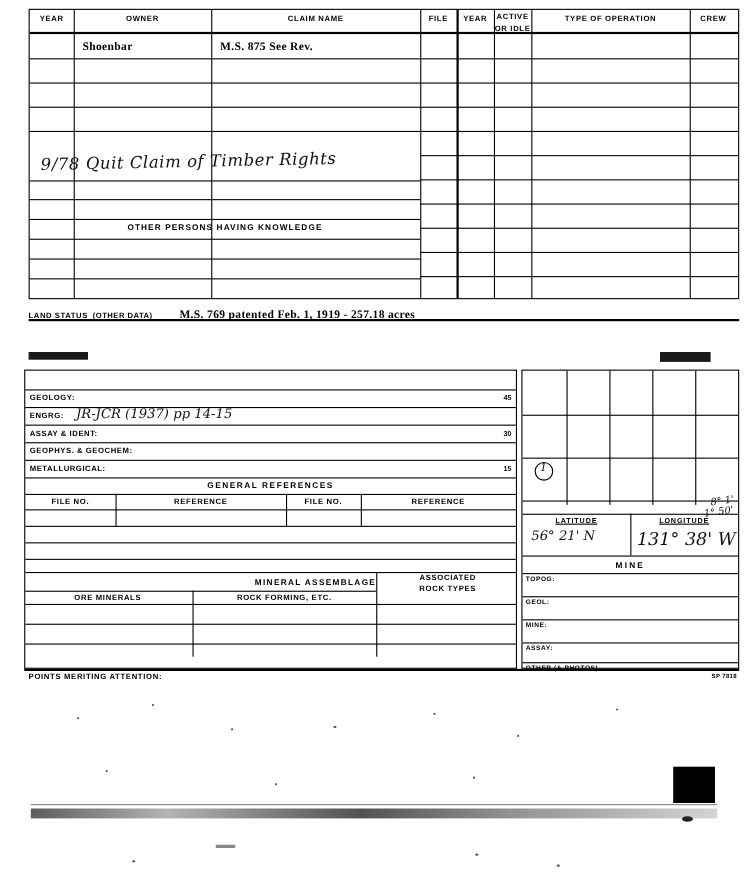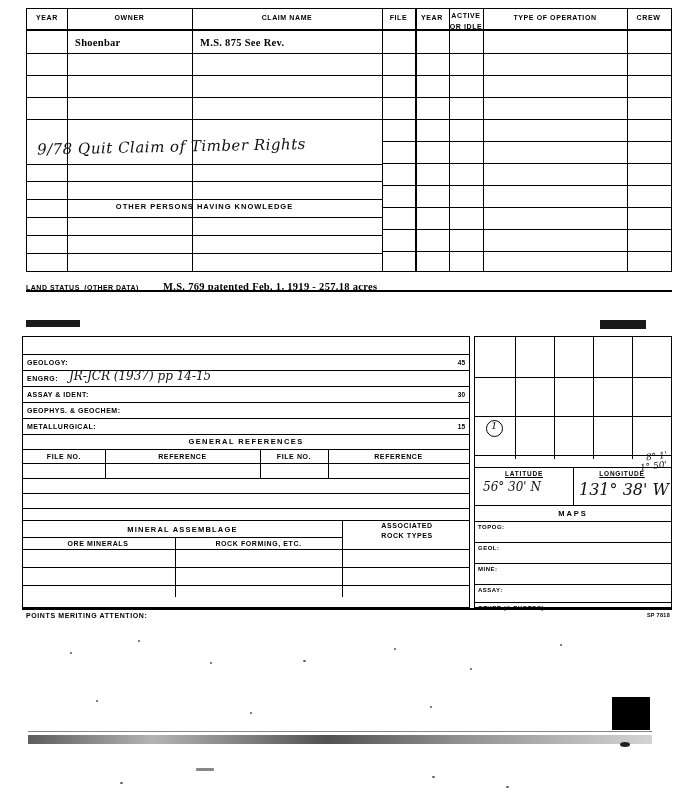--- a/index.html
+++ b/index.html
@@ -125,21 +125,21 @@
     position: absolute; right: 4px;
     font-size: 6.5px; font-weight: bold;
   }
 
   #genref-title {
     position: absolute; left: 0; right: 0;
     font-size: 7.5px; letter-spacing: 1.4px; font-weight: bold; text-align: center;
   }
   .gr-hdr { position: absolute; font-size: 7px; font-weight: bold; letter-spacing: .6px; text-align: center; }
 
-  #mineral-panel-title { position: absolute; font-size: 7.5px; font-weight: bold; letter-spacing: 1.2px; text-align: center; }
+  #mineral-panel-title { position: absolute; font-size: 7.5px; font-weight: bold; letter-spacing: 1.2px; text-align: right; }
 
   
   #maps-panel {
     position: absolute; left: 452px; top: 16px; width: 198px; height: 272px;
     border: 1.5px solid #000;
     box-sizing: border-box;
   }
   .mp-row { position: absolute; left: 0; width: 196px; height: 1px; background: #000; }
   .mp-v { position: absolute; width: 1px; background: #000; }
   .mp-lbl { position: absolute; left: 3px; font-size: 6px; font-weight: bold; letter-spacing: .5px; }
@@ -306,25 +306,25 @@
         <span class="hand" style="position:absolute; left:4px; top:-1px; font-size:10px;">1</span>
       </div>
 
       <div class="hand" style="position:absolute; right:4px; top:114px; font-size:9px; transform:rotate(-8deg);">8° 1'</div>
       <div class="hand" style="position:absolute; right:4px; top:124px; font-size:9px; transform:rotate(-8deg);">1° 50'</div>
 
       <div class="mp-row" style="top:130px;"></div>
       <div class="mp-v" style="left:98px; top:130px; height:38px;"></div>
       <div class="coord-lbl" style="left:0; width:98px; top:133px; text-decoration:underline;">LATITUDE</div>
       <div class="coord-lbl" style="left:98px; width:98px; top:133px; text-decoration:underline;">LONGITUDE</div>
-      <div class="hand" style="position:absolute; left:8px; top:143px; font-size:12px;">56° 30' N</div>
+      <div class="hand" style="position:absolute; left:8px; top:143px; font-size:12px;">56° 21' N</div>
       <div class="hand" style="position:absolute; left:104px; top:143px; font-size:16px;">131° 38' W</div>
 
       <div class="mp-row" style="top:168px;"></div>
-      <div id="maps-word" style="top:172px;">MAPS</div>
+      <div id="maps-word" style="top:172px;">MINE</div>
       <div class="mp-row" style="top:184px;"></div>
 
       <div class="mp-lbl" style="top:187px;">TOPOG:</div>
       <div class="mp-row" style="top:205px;"></div>
       <div class="mp-lbl" style="top:208px;">GEOL:</div>
       <div class="mp-row" style="top:226px;"></div>
       <div class="mp-lbl" style="top:229px;">MINE:</div>
       <div class="mp-row" style="top:247px;"></div>
       <div class="mp-lbl" style="top:250px;">ASSAY:</div>
       <div class="mp-row" style="top:265px;"></div>

